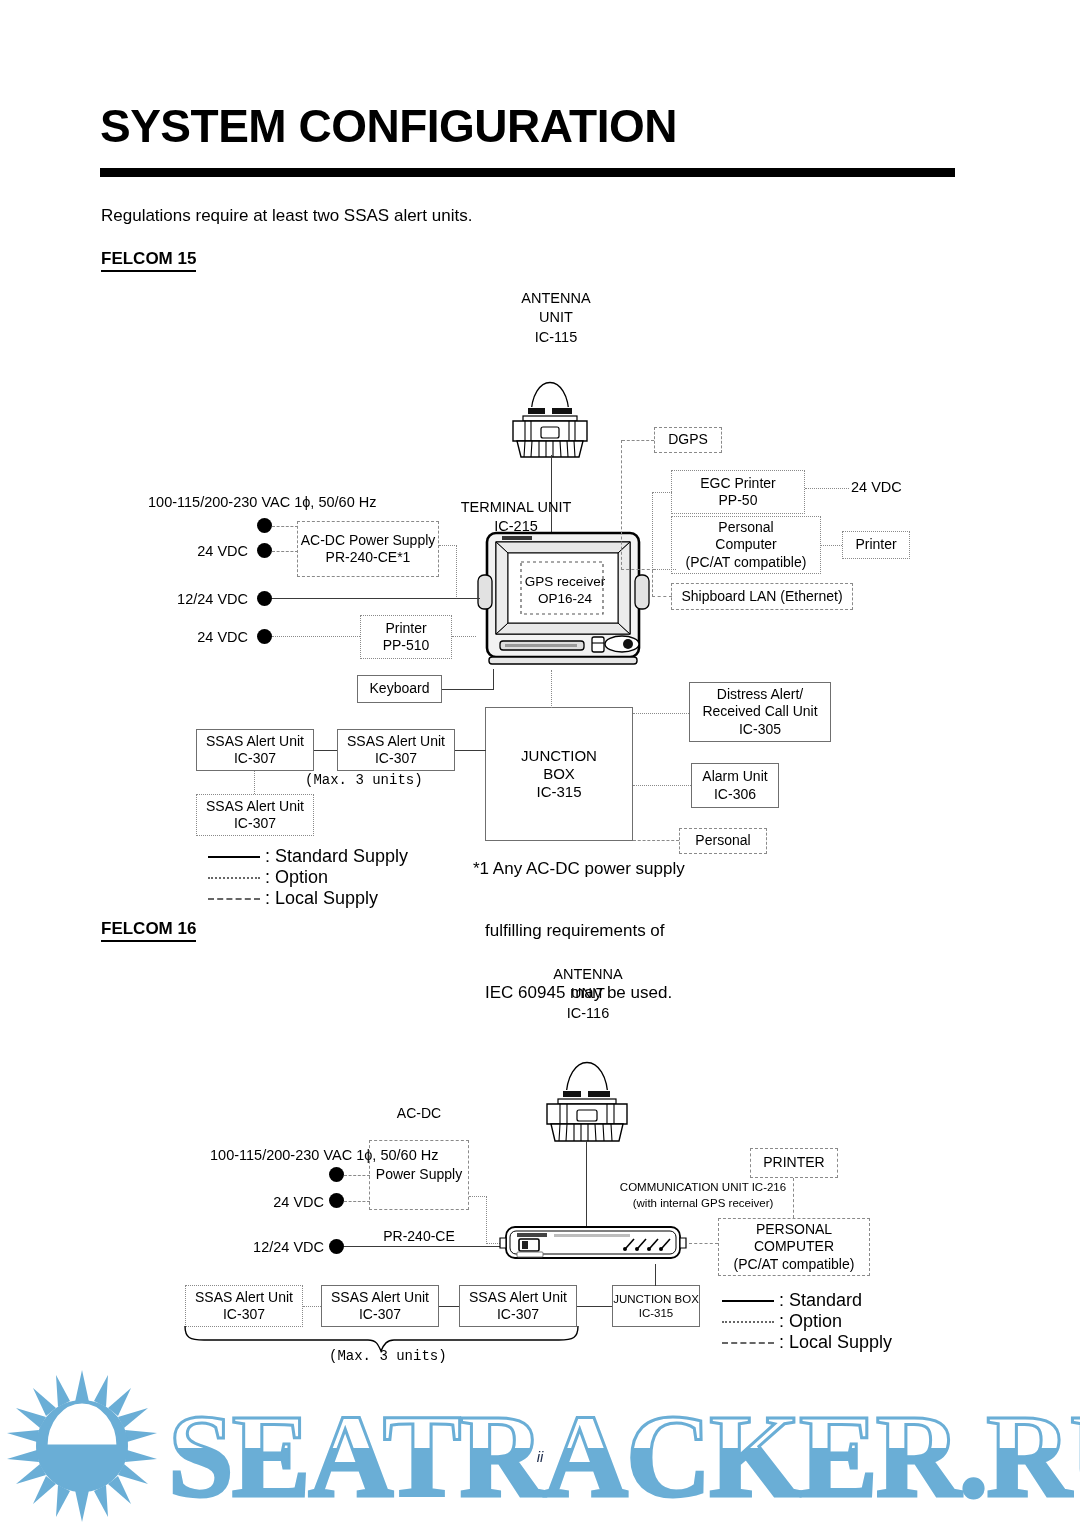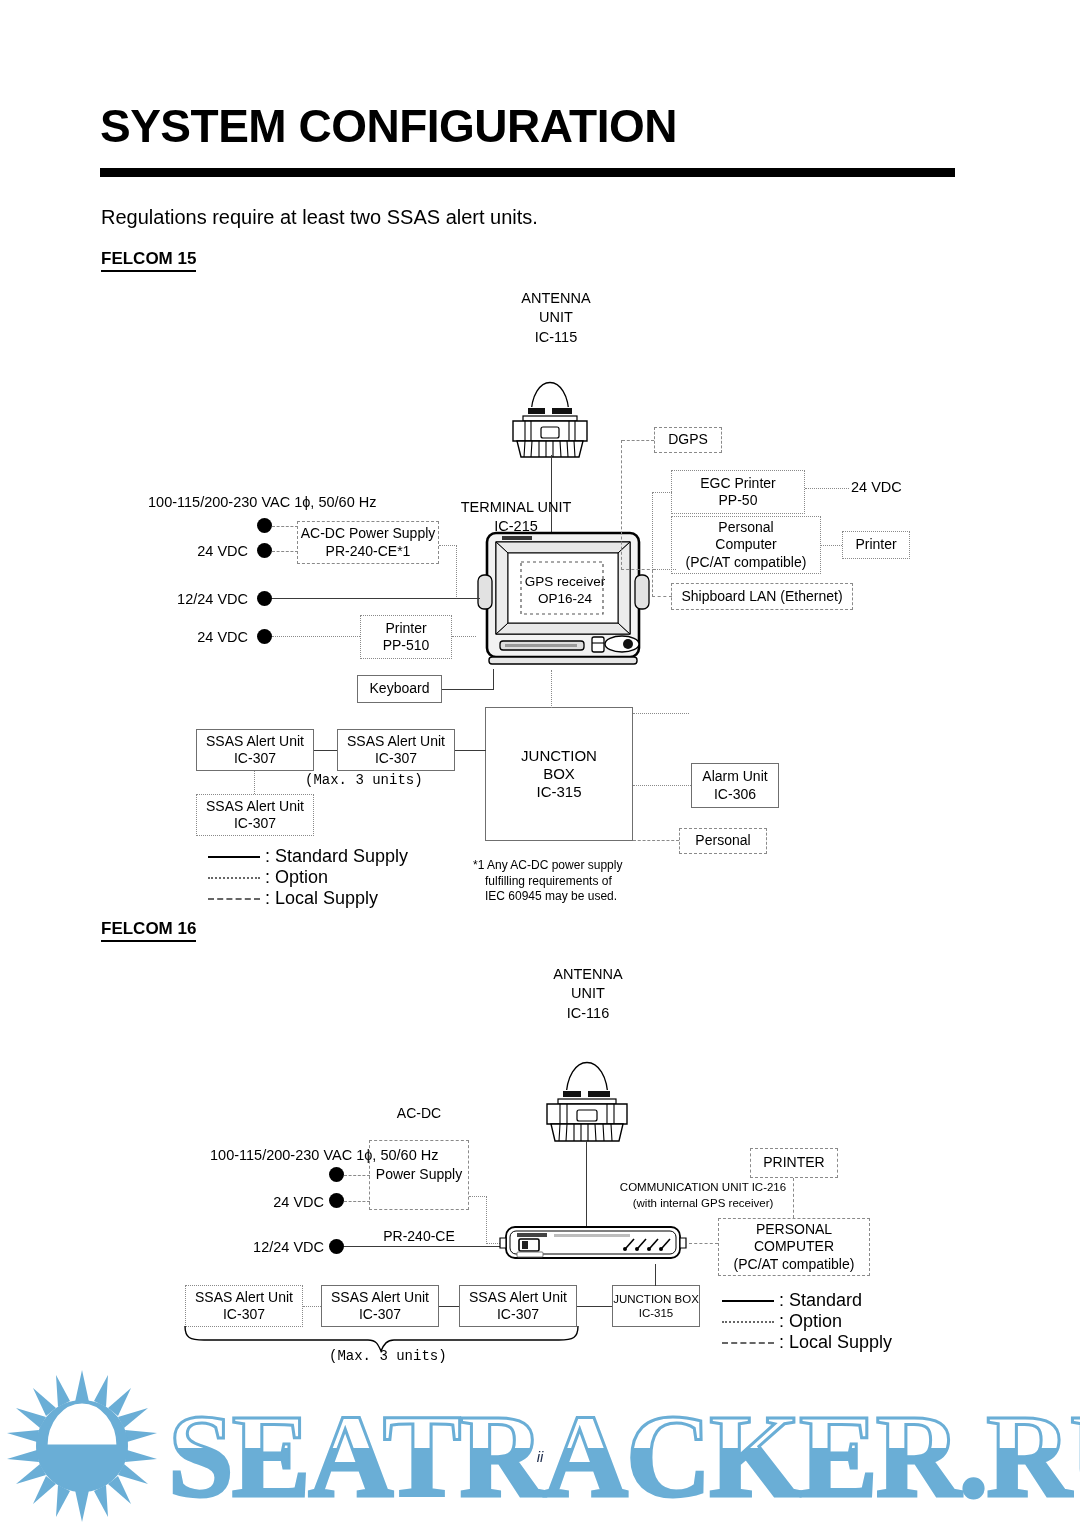--- a/index.html
+++ b/index.html
@@ -29,21 +29,21 @@
     line-height: 1;
     white-space: nowrap;
   }
   #title-rule {
     left: 100px; top: 168px;
     width: 855px; height: 9px;
     background: #000;
   }
   #intro-text {
     left: 101px; top: 206px;
-    font-size: 20px;
+    font-size: 17px;
     white-space: nowrap;
   }
   .section-heading {
     font-size: 17px;
     font-weight: bold;
     border-bottom: 2px solid #000;
     padding-bottom: 1px;
     display: inline-block;
     white-space: nowrap;
   }
@@ -99,25 +99,25 @@
     height: 21px;
     white-space: nowrap;
   }
   .swatch { width: 52px; margin-right: 5px; display: inline-block; }
   .sw-solid  { border-top: 2px solid #000; }
   .sw-dot    { border-top: 2px dotted #666; }
   .sw-dashdot{ border-top: 2px dashed #666; }
 
   .note {
     position: absolute;
-    font-size: 12px;
+    font-size: 17px;
     line-height: 1.3;
     white-space: nowrap;
   }
-  .note .i { padding-left: 12px; display: block; }
+  .note .i { padding-left: 12px; display: block; margin-top: 40px; }
 
   .caption {
     position: absolute;
     font-size: 14px;
     white-space: nowrap;
     font-family: Liberation Mono, monospace;
   }
 
   
   .antenna { position: absolute; }
@@ -212,21 +212,21 @@
 
   <div class="pwr-label" style="left:160px; top:542px; width:88px;">24 VDC</div>
   <div class="dot-term" style="left:257px; top:543px;"></div>
 
   <div class="pwr-label" style="left:148px; top:590px; width:100px;">12/24 VDC</div>
   <div class="dot-term" style="left:257px; top:591px;"></div>
 
   <div class="pwr-label" style="left:160px; top:628px; width:88px;">24 VDC</div>
   <div class="dot-term" style="left:257px; top:629px;"></div>
 
-  <div class="abs box dashdot" style="left:297px; top:521px; width:142px; height:43px;">
+  <div class="abs box dashdot" style="left:297px; top:521px; width:142px; height:56px;">
     <span class="l">AC-DC Power Supply</span>
     <span class="l">PR-240-CE*1</span>
   </div>
   <div class="ln h-dash" style="left:272px; top:526px; width:26px;"></div>
   <div class="ln h-dash" style="left:272px; top:551px; width:26px;"></div>
   <div class="ln h-dot" style="left:439px; top:545px; width:18px;"></div>
   <div class="ln v-dot" style="left:456px; top:545px; height:54px;"></div>
   <div class="ln h-dot" style="left:456px; top:598px; width:24px;"></div>
 
   <div class="ln h-solid" style="left:272px; top:598px; width:208px;"></div>
@@ -278,20 +278,25 @@
   <div class="ln h-solid" style="left:442px; top:689px; width:52px;"></div>
   <div class="ln v-solid" style="left:493px; top:669px; height:21px;"></div>
 
   <div class="abs box solid" style="left:485px; top:707px; width:148px; height:134px; background:#fff; font-size:15px;">
     <span class="l">JUNCTION</span>
     <span class="l">BOX</span>
     <span class="l">IC-315</span>
   </div>
   <div class="ln v-dot" style="left:551px; top:670px; height:38px;"></div>
 
+  <div class="abs box solid" style="left:689px; top:682px; width:142px; height:60px; background:#fff;">
+    <span class="l">Distress Alert/</span>
+    <span class="l">Received Call Unit</span>
+    <span class="l">IC-305</span>
+  </div>
   <div class="ln h-dot" style="left:633px; top:713px; width:56px;"></div>
 
   <div class="abs box solid" style="left:691px; top:763px; width:88px; height:45px; background:#fff;">
     <span class="l">Alarm Unit</span>
     <span class="l">IC-306</span>
   </div>
   <div class="ln h-dot" style="left:633px; top:785px; width:58px;"></div>
 
   <div class="abs box dashdot" style="left:679px; top:828px; width:88px; height:26px;">
     <span class="l">Personal</span>

